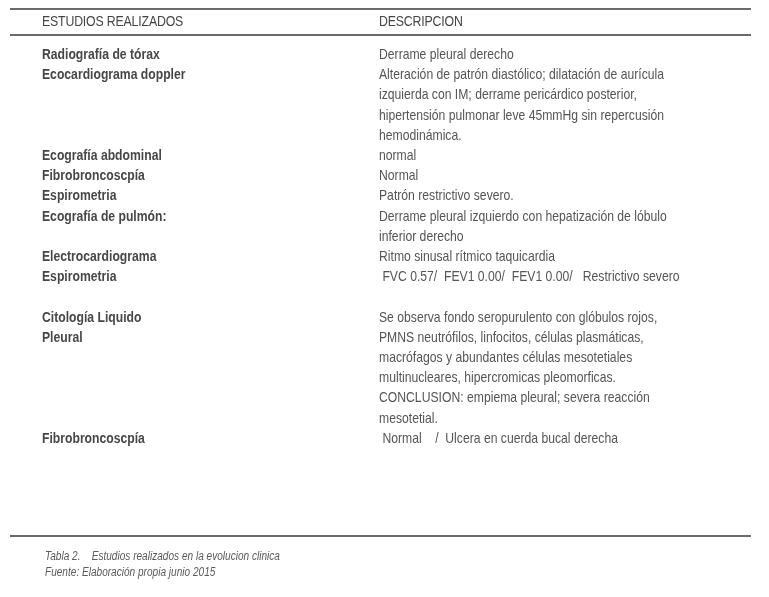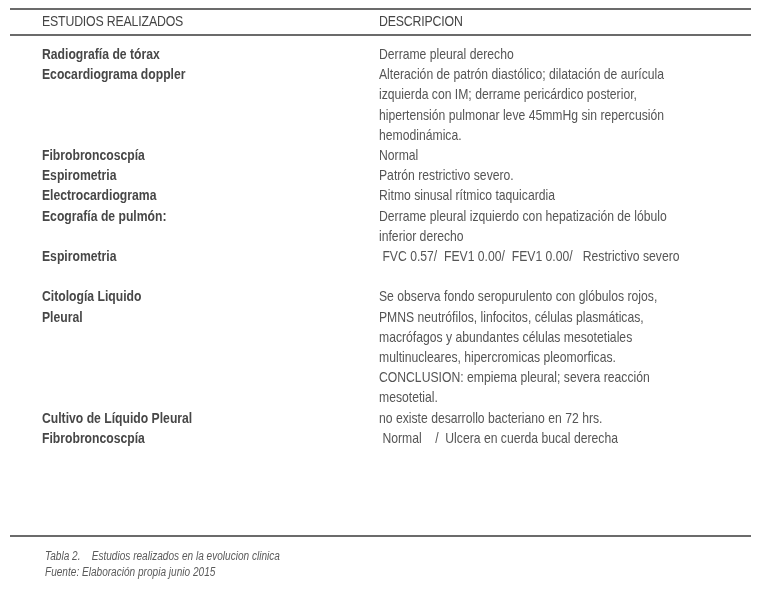--- a/index.html
+++ b/index.html
@@ -104,64 +104,64 @@
       <div class="cell2"><span class="ln">Derrame pleural derecho</span></div>
     </div>
     <div class="row">
       <div class="cell1">
         <div>Ecocardiograma doppler</div>
       </div>
       <div class="cell2"><span class="ln">Alteración de patrón diastólico; dilatación de aurícula</span><span class="ln">izquierda con IM; derrame pericárdico posterior,</span><span class="ln">hipertensión pulmonar leve 45mmHg sin repercusión</span><span class="ln">hemodinámica.</span></div>
     </div>
     <div class="row">
       <div class="cell1">
+        <div>Ecografía abdominal</div>
+      </div>
+      <div class="cell2"><span class="ln">normal</span></div>
+    </div>
+    <div class="row">
+      <div class="cell1">
         <div>Fibrobroncoscpía</div>
       </div>
       <div class="cell2"><span class="ln">Normal</span></div>
     </div>
     <div class="row">
       <div class="cell1">
         <div>Espirometria</div>
       </div>
       <div class="cell2"><span class="ln">Patrón restrictivo severo.</span></div>
     </div>
     <div class="row">
       <div class="cell1">
+        <div>Ecografía de pulmón:</div>
+      </div>
+      <div class="cell2"><span class="ln">Derrame pleural izquierdo con hepatización de lóbulo</span><span class="ln">inferior derecho</span></div>
+    </div>
+    <div class="row">
+      <div class="cell1">
         <div>Electrocardiograma</div>
       </div>
       <div class="cell2"><span class="ln">Ritmo sinusal rítmico taquicardia</span></div>
-    </div>
-    <div class="row">
-      <div class="cell1">
-        <div>Ecografía de pulmón:</div>
-      </div>
-      <div class="cell2"><span class="ln">Derrame pleural izquierdo con hepatización de lóbulo</span><span class="ln">inferior derecho</span></div>
     </div>
     <div class="row">
       <div class="cell1">
         <div>Espirometria</div>
       </div>
       <div class="cell2"><span class="ln"> FVC 0.57/  FEV1 0.00/  FEV1 0.00/   Restrictivo severo</span></div>
     </div>
     <div class="spacer"></div>
     <div class="row">
       <div class="cell1">
         <div>Citología Liquido</div>
         <div>Pleural</div>
       </div>
       <div class="cell2"><span class="ln">Se observa fondo seropurulento con glóbulos rojos,</span><span class="ln">PMNS neutrófilos, linfocitos, células plasmáticas,</span><span class="ln">macrófagos y abundantes células mesotetiales</span><span class="ln">multinucleares, hipercromicas pleomorficas.</span><span class="ln">CONCLUSION: empiema pleural; severa reacción</span><span class="ln">mesotetial.</span></div>
     </div>
     <div class="row">
       <div class="cell1">
-        <div>Cultivo de Líquido Pleural</div>
-      </div>
-      <div class="cell2"><span class="ln">no existe desarrollo bacteriano en 72 hrs.</span></div>
-    </div>
-    <div class="row">
-      <div class="cell1">
         <div>Fibrobroncoscpía</div>
       </div>
       <div class="cell2"><span class="ln"> Normal    /  Ulcera en cuerda bucal derecha</span></div>
     </div>
   </div>
 
 <div class="rule bot"></div>
 
 <div class="caption"><span>Tabla 2.    Estudios realizados en la evolucion clinica</span>
 <span>Fuente: Elaboración propia junio 2015</span></div>

